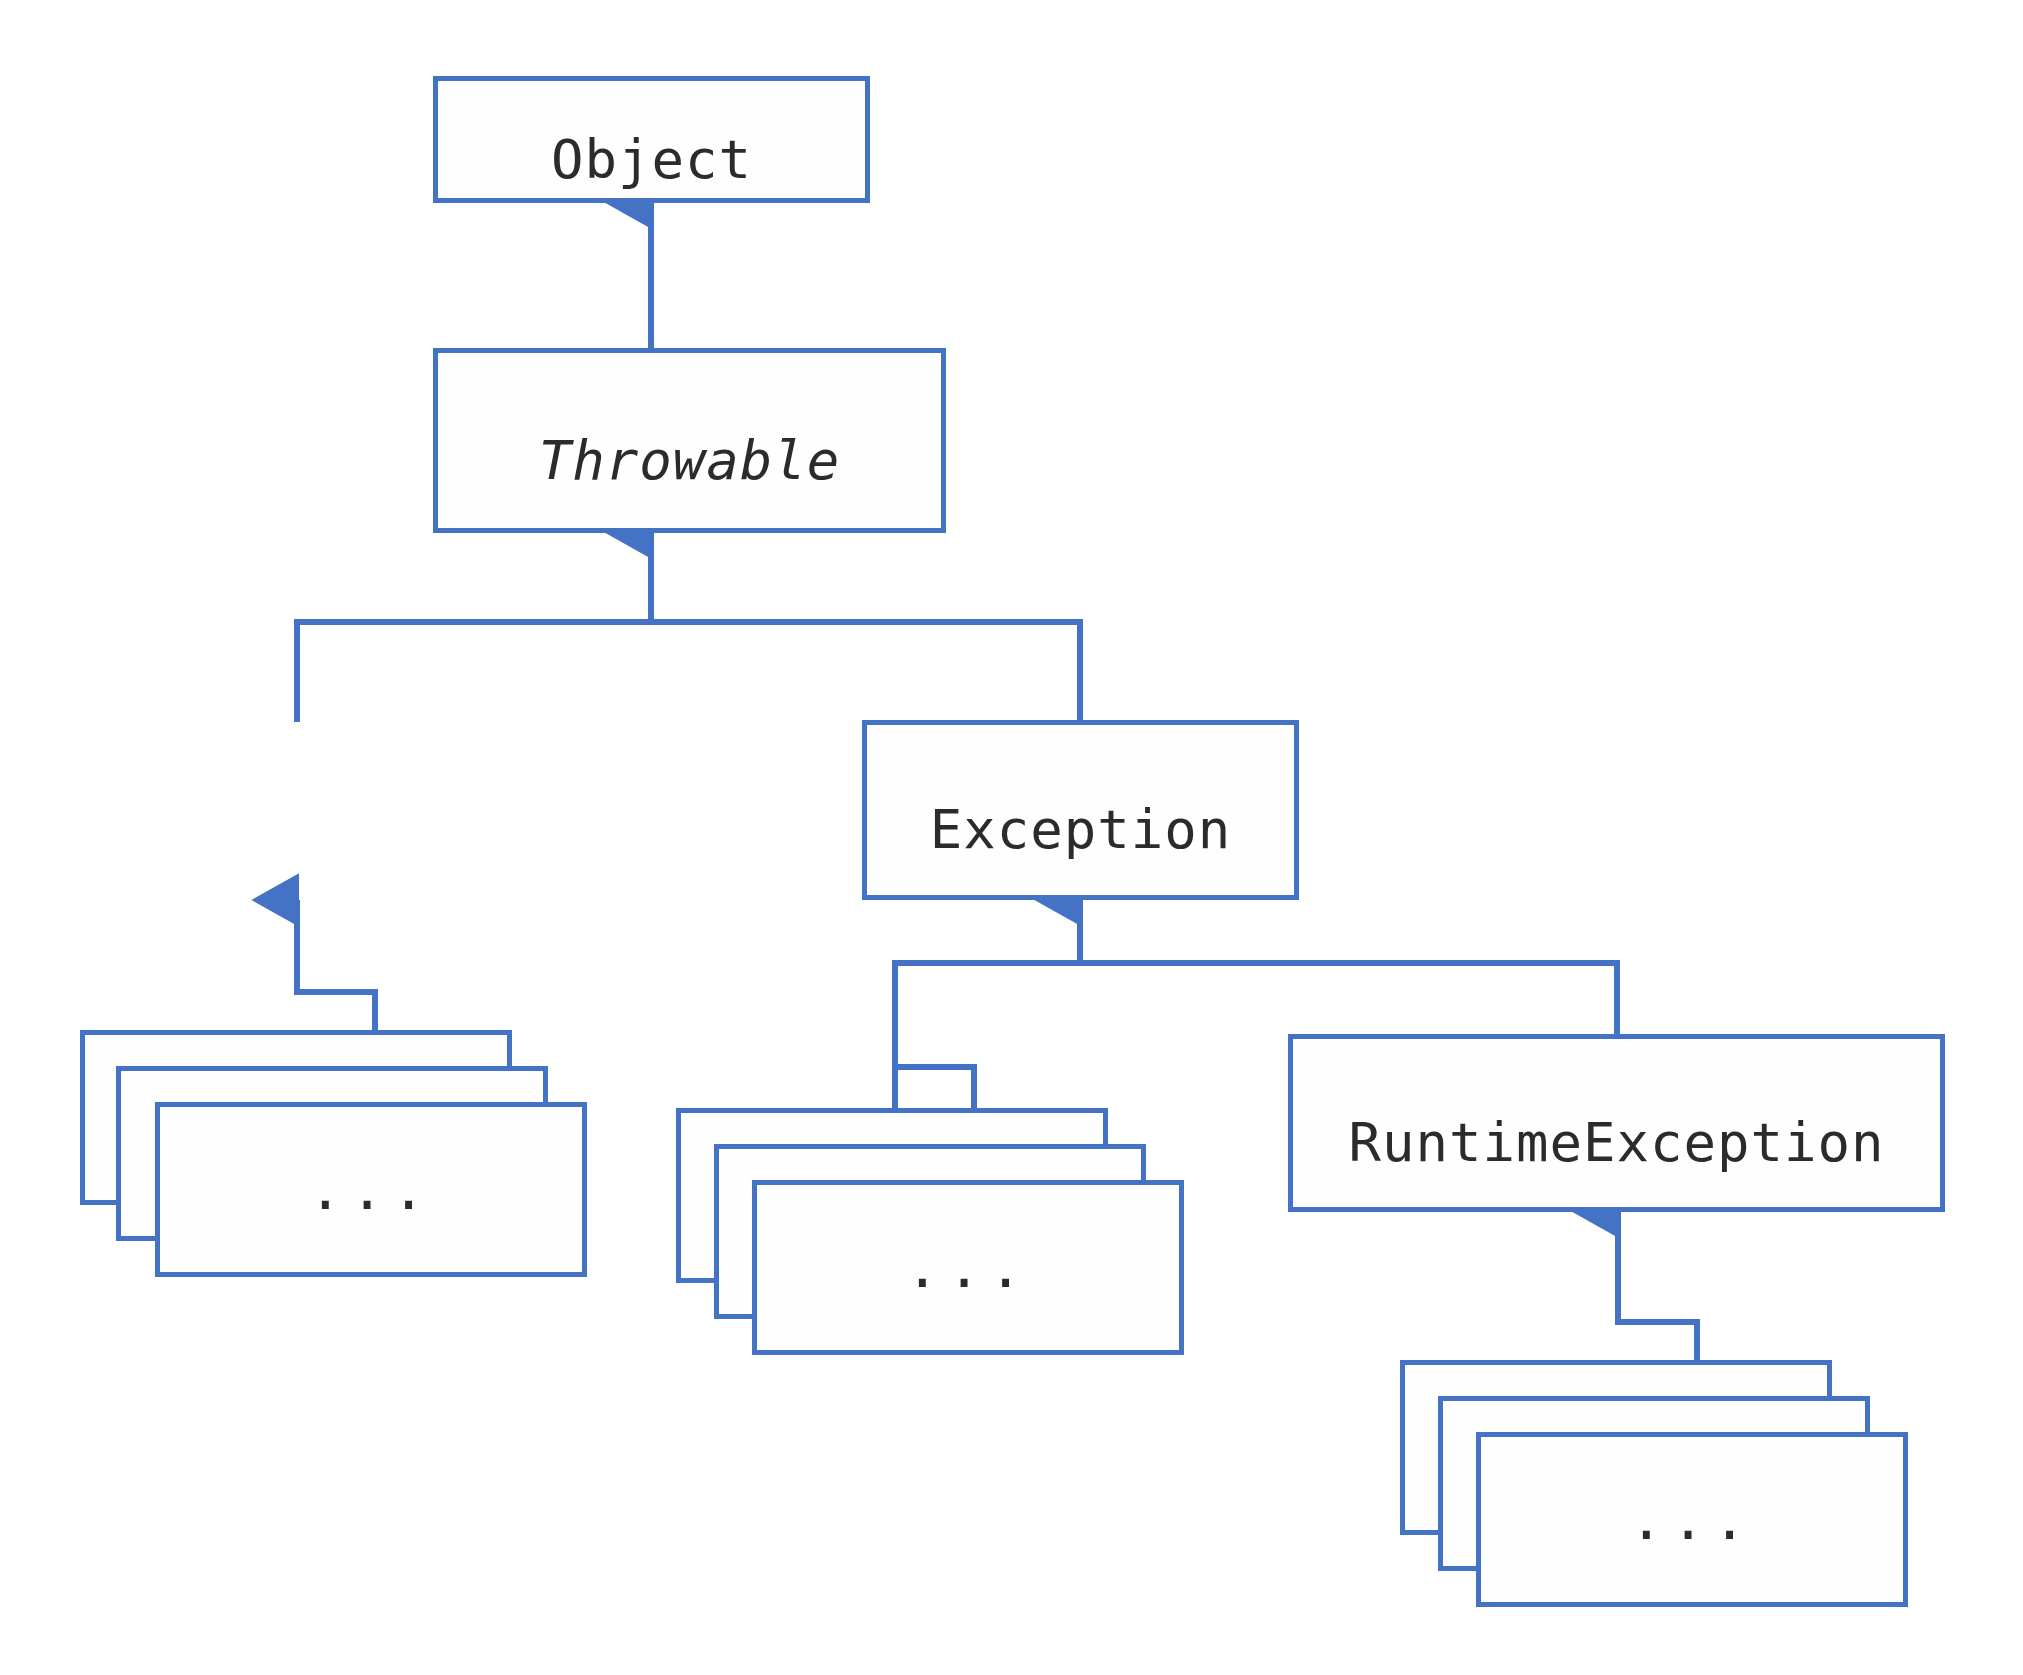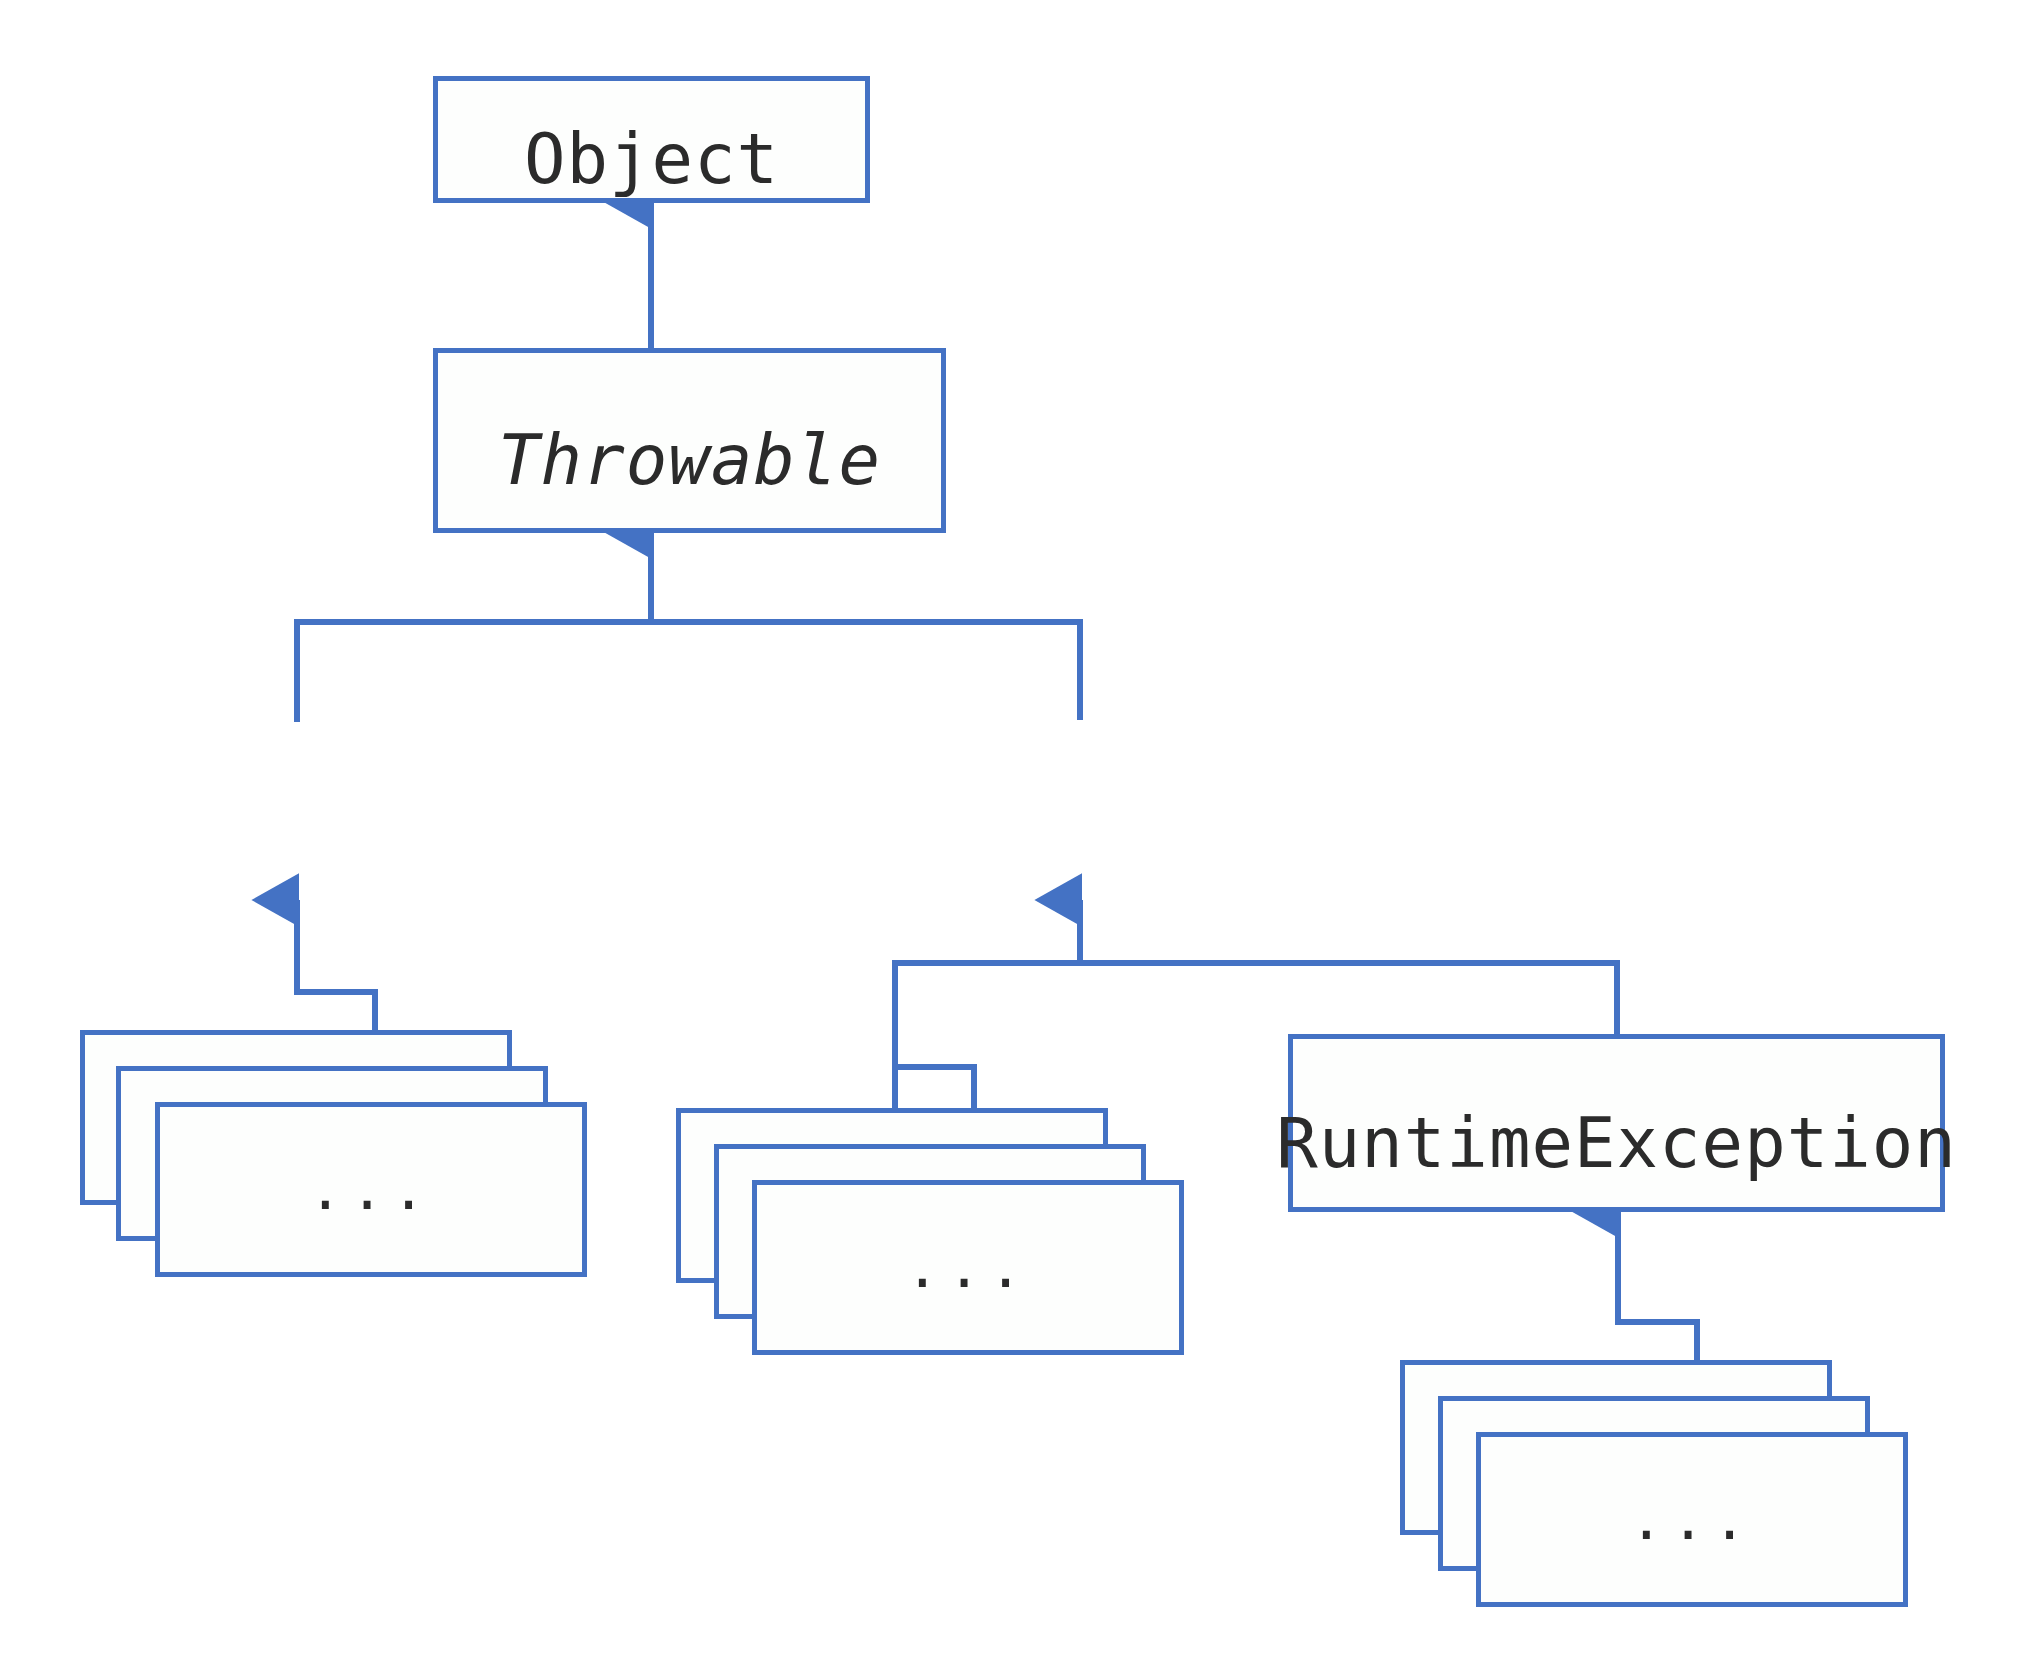--- a/index.html
+++ b/index.html
@@ -29,21 +29,21 @@
     background: #fdfefd;
     display: flex;
     align-items: center;
     justify-content: center;
   }
   .uml-box.stacked {
     background: #fdfefd;
   }
   .box-label {
     font-family: "DejaVu Sans Mono", "Liberation Mono", monospace;
-    font-size: 69px;
+    font-size: 54px;
     color: #2b2b2b;
     letter-spacing: 1px;
     white-space: nowrap;
     line-height: 1;
     margin-top: 40px;
   }
   .ellipsis-label {
     font-family: "DejaVu Sans Mono", "Liberation Mono", monospace;
     font-size: 56px;
     color: #2b2b2b;
@@ -96,20 +96,23 @@
 
   <div class="uml-box" style="left:433px; top:76px; width:437px; height:127px;">
     <span class="box-label">Object</span>
   </div>
 
   <div class="uml-box" style="left:433px; top:348px; width:513px; height:185px;font-style:italic;">
     <span class="box-label">Throwable</span>
   </div>
 
 
+  <div class="uml-box" style="left:862px; top:720px; width:437px; height:180px;">
+    <span class="box-label">Exception</span>
+  </div>
 
   <div class="uml-box" style="left:1288px; top:1034px; width:657px; height:178px;">
     <span class="box-label">RuntimeException</span>
   </div>
 
   <div class="uml-box stacked" style="left:80px; top:1030px; width:432px; height:175px; z-index:1;"></div>
   <div class="uml-box stacked" style="left:116px; top:1066px; width:432px; height:175px; z-index:2;"></div>
   <div class="uml-box stacked" style="left:155px; top:1102px; width:432px; height:175px; z-index:3;">
     <span class="ellipsis-label">...</span>
   </div>

